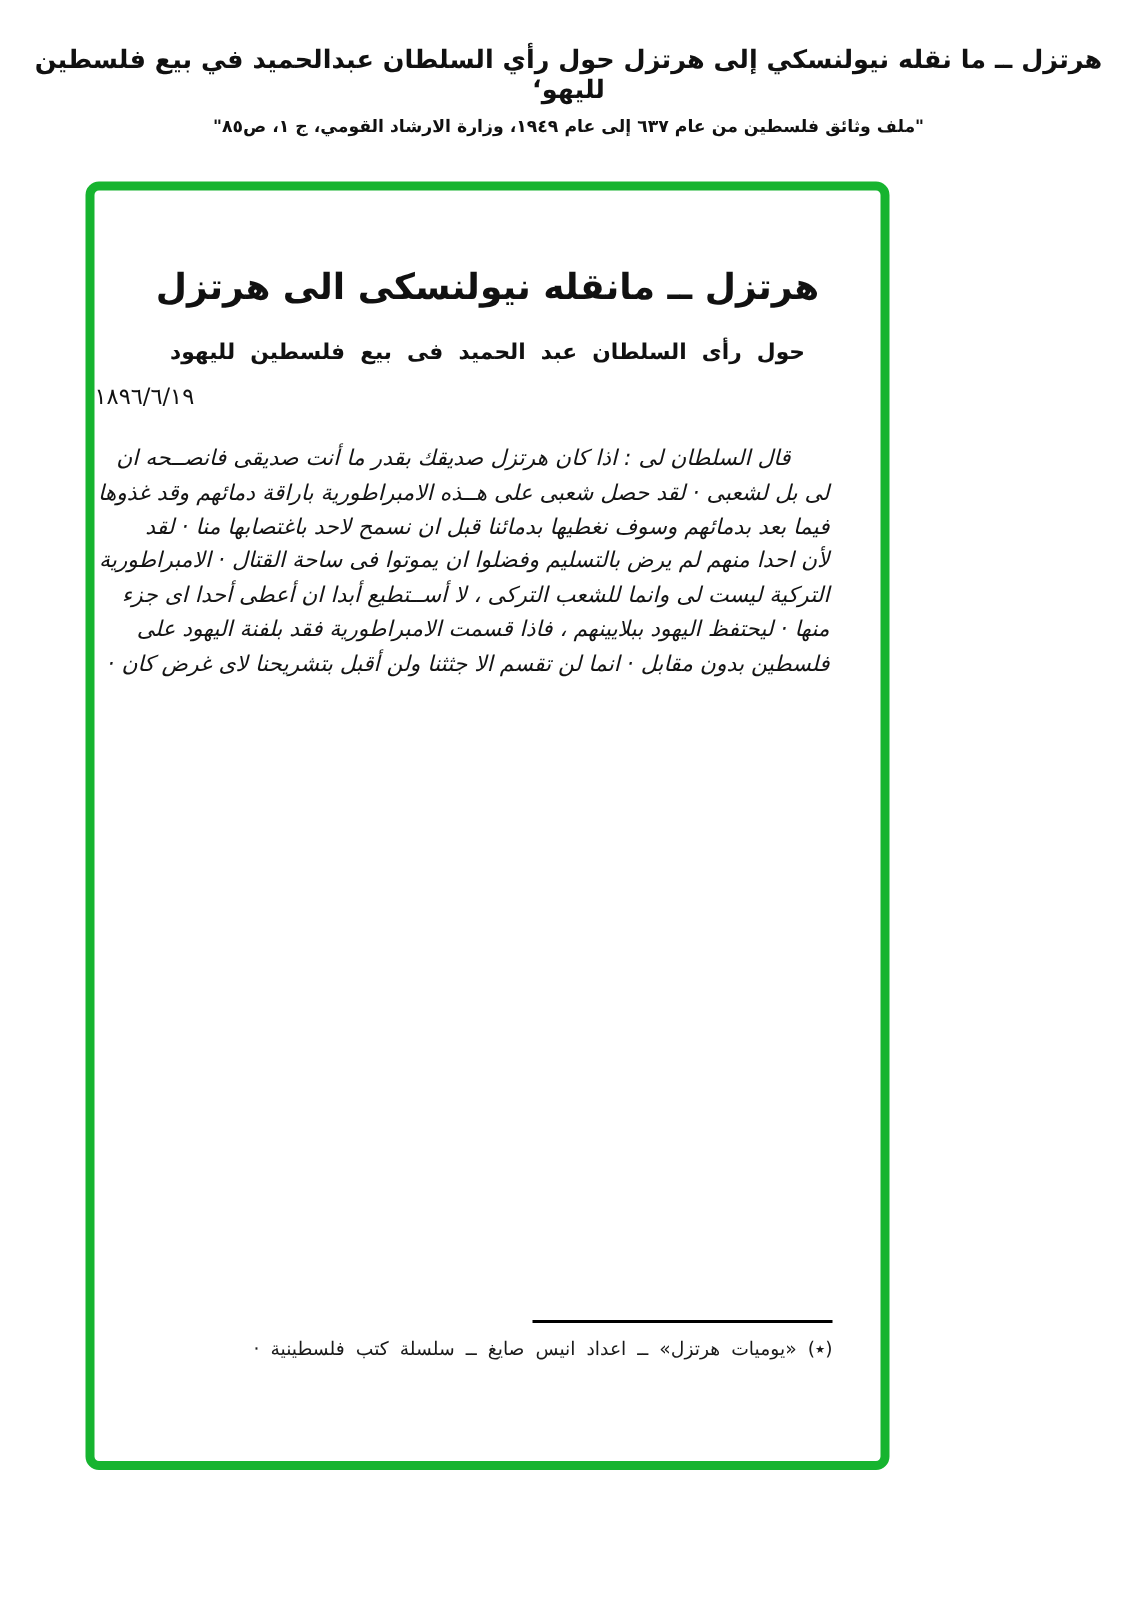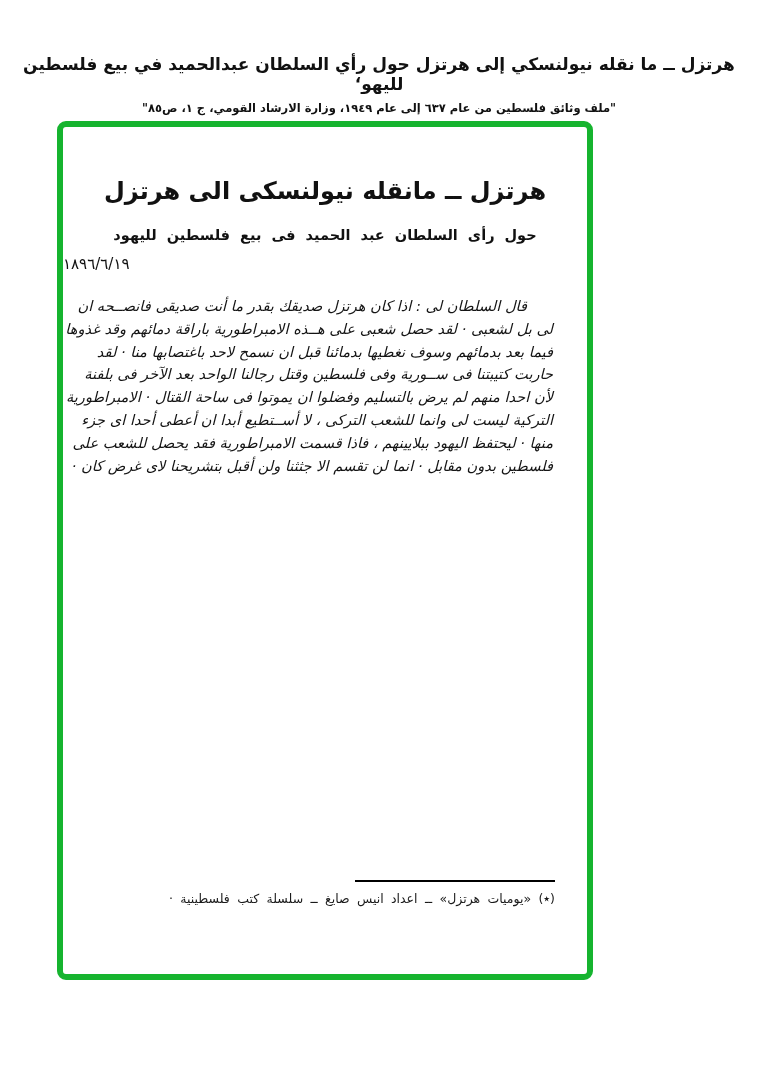--- a/index.html
+++ b/index.html
@@ -11,21 +11,21 @@
     font-family: "DejaVu Sans", sans-serif;
     color: var(--ink);
   }
   .page { position: relative; width: 758px; height: 1078px; overflow: hidden; }
 
   
   .doc-header {
     position: absolute; top: 30px; left: 0; right: 0;
     text-align: center; direction: rtl;
   }
-  .header-line1 { font-size: 17px; font-weight: bold; letter-spacing: 0.2px; margin-top: 24px; }
+  .header-line1 { font-size: 17px; font-weight: bold; letter-spacing: 0.2px; }
   .header-line2 { font-size: 11.5px; font-weight: bold; margin-top: 7px; }
 
   
   .green-box {
     position: absolute; left: 57px; top: 121px;
     width: 536px; height: 859px;
     border: 6px solid var(--frame-green);
     border-radius: 9px;
     background: #ffffff;
   }
@@ -86,24 +86,23 @@
     <div class="doc-title" dir="rtl">هرتزل ــ مانقله نيولنسكى الى هرتزل</div>
 
     <div class="doc-subtitle" dir="rtl">حول رأى السلطان عبد الحميد فى بيع فلسطين لليهود</div>
 
     <div class="doc-date" dir="rtl">١٨٩٦/٦/١٩</div>
 
     <div class="doc-body" dir="rtl">
       <div class="body-line first">قال السلطان لى : اذا كان هرتزل صديقك بقدر ما أنت صديقى فانصــحه ان</div>
       <div class="body-line">لى بل لشعبى · لقد حصل شعبى على هــذه الامبراطورية باراقة دمائهم وقد غذوها</div>
       <div class="body-line">فيما بعد بدمائهم وسوف نغطيها بدمائنا قبل ان نسمح لاحد باغتصابها منا · لقد</div>
-      <div class="body-line">حاربت كتيبتنا فى ســورية وفى فلسطين وقتل رجالنا الواحد بعد الآخر فى بلفنة</div>
       <div class="body-line">لأن احدا منهم لم يرض بالتسليم وفضلوا ان يموتوا فى ساحة القتال · الامبراطورية</div>
       <div class="body-line">التركية ليست لى وانما للشعب التركى ، لا أســتطيع أبدا ان أعطى أحدا اى جزء</div>
-      <div class="body-line">منها · ليحتفظ اليهود ببلايينهم ، فاذا قسمت الامبراطورية فقد يحصل للشعب على</div>
+      <div class="body-line">منها · ليحتفظ اليهود ببلايينهم ، فاذا قسمت الامبراطورية فقد بلفنة اليهود على</div>
       <div class="body-line">فلسطين بدون مقابل · انما لن تقسم الا جثثنا ولن أقبل بتشريحنا لاى غرض كان ·</div>
     </div>
 
     <div class="footnote-wrap" dir="rtl">
       <div class="footnote-rule"></div>
       <div class="footnote-text">(٭) «يوميات هرتزل» ــ اعداد انيس صايغ ــ سلسلة كتب فلسطينية ·</div>
     </div>
 
   </section>
 

